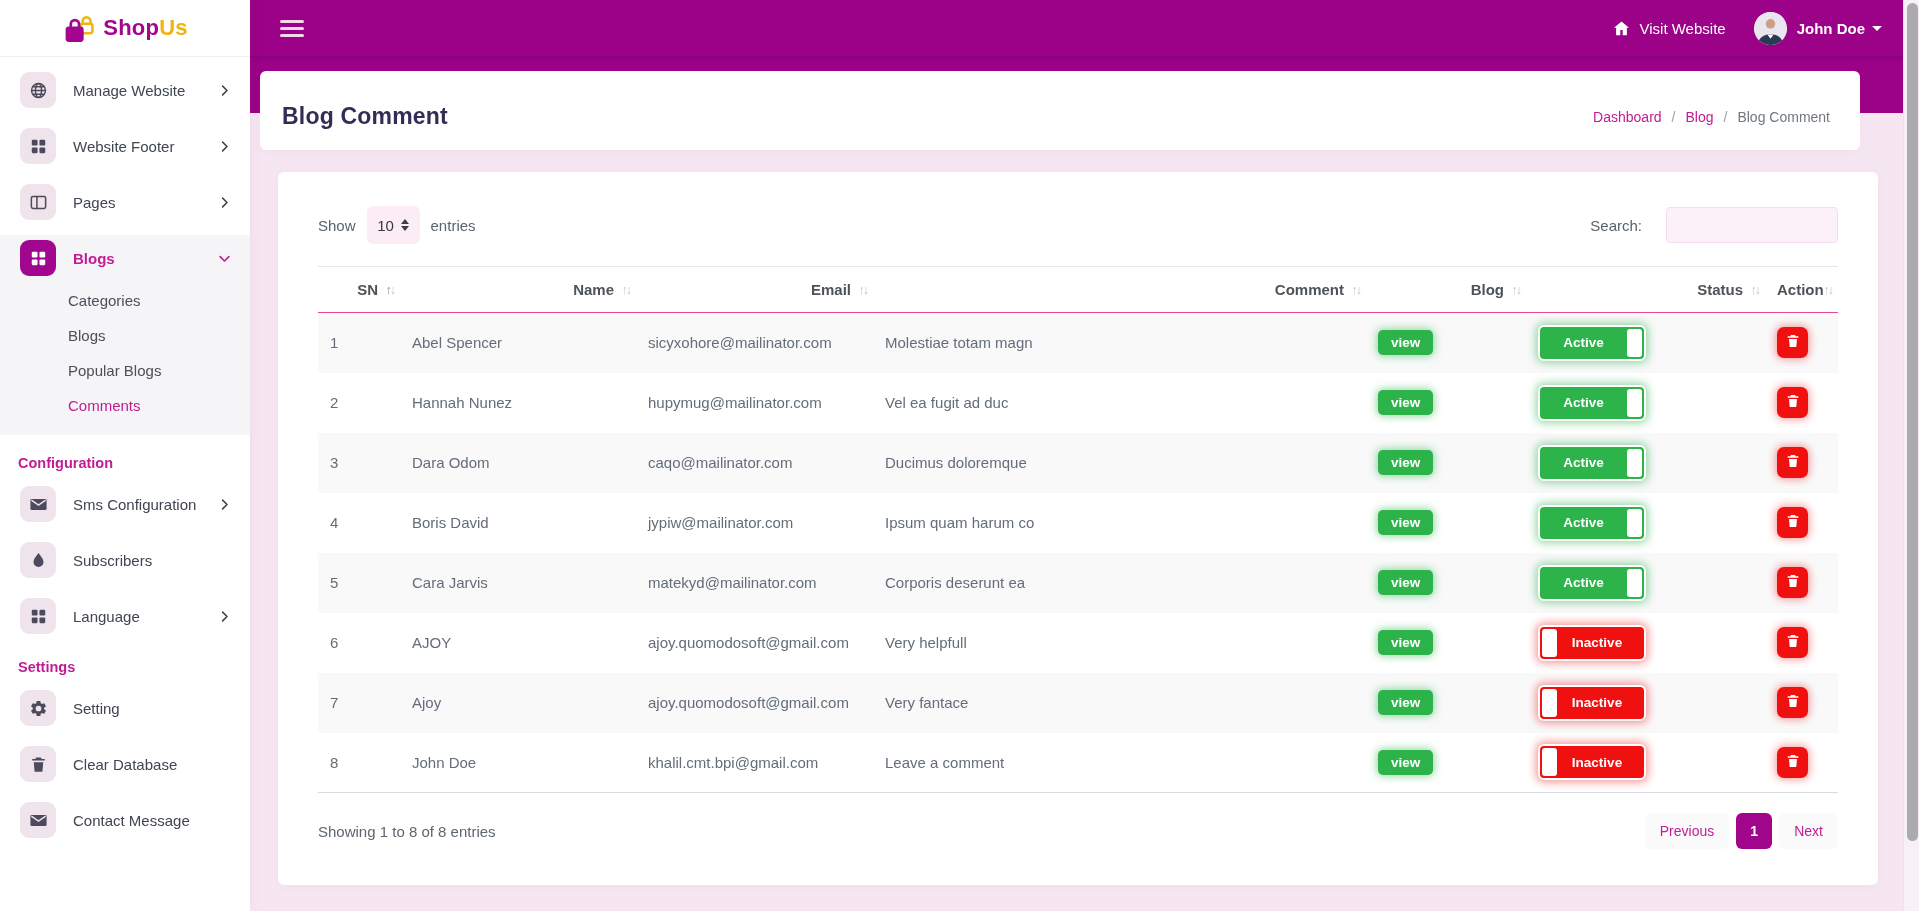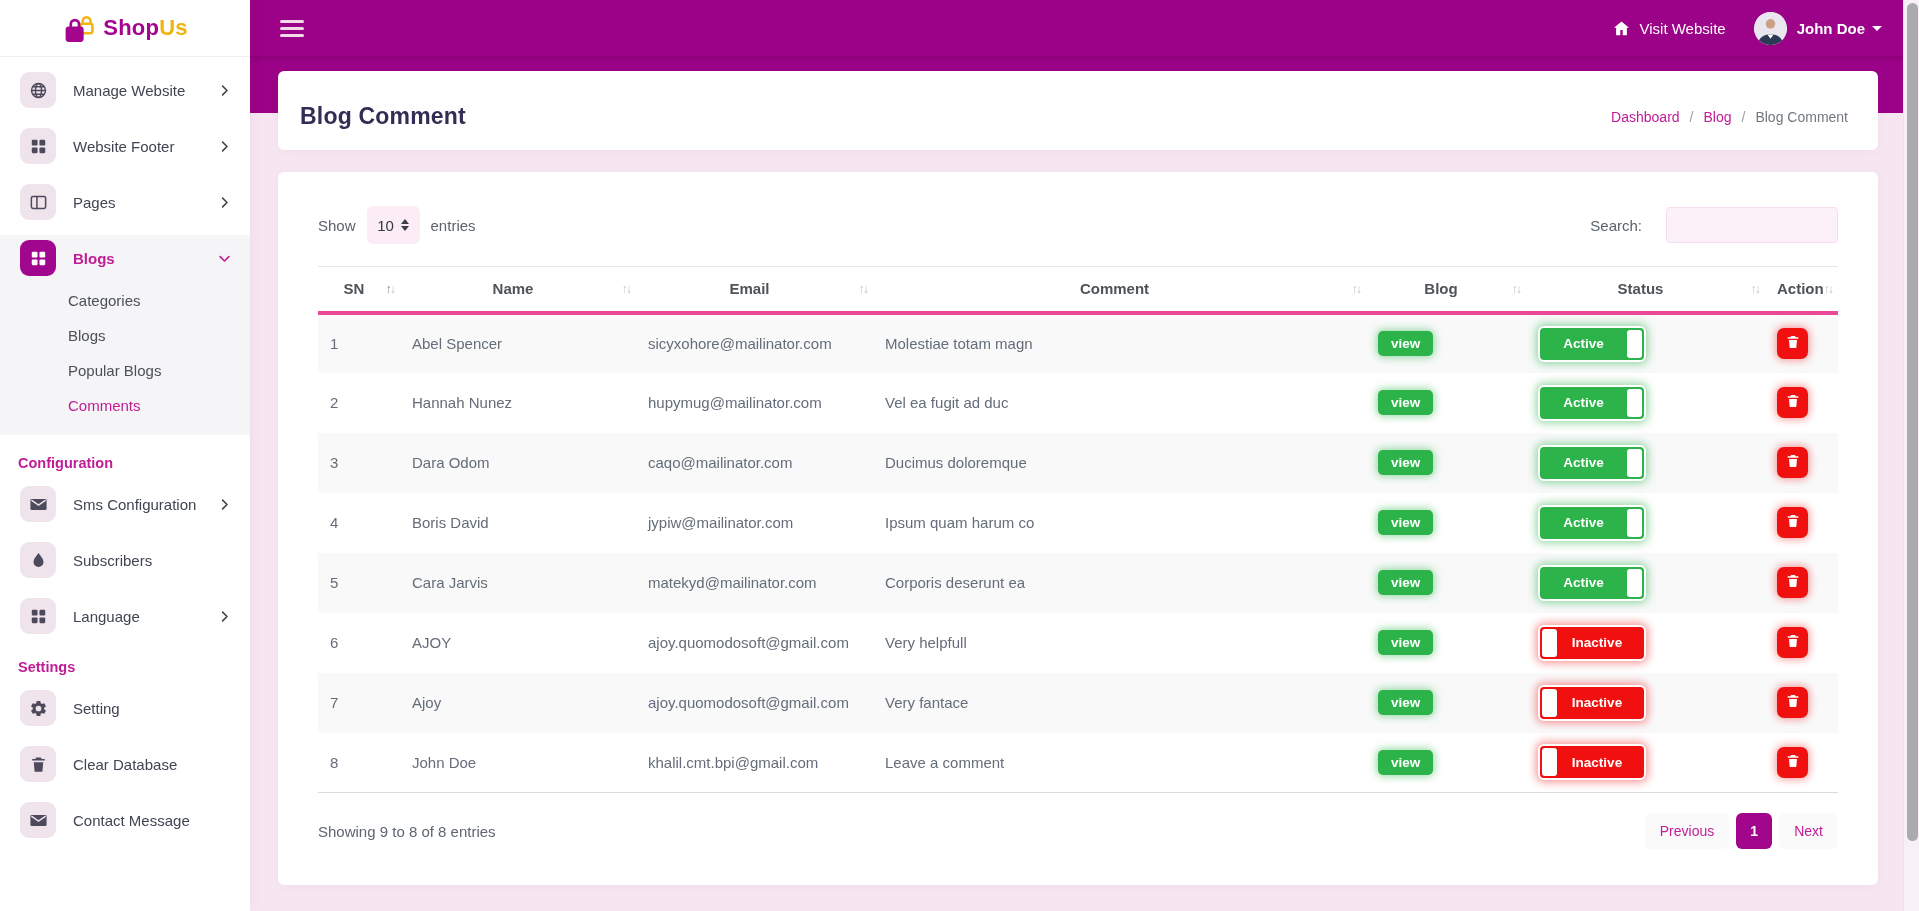--- a/index.html
+++ b/index.html
@@ -52,21 +52,21 @@
   .side-item.active .label{color:var(--accent);font-weight:700;}
   .side-item.active .chev{color:var(--accent);}
   .group-active{background:#F5F4F7;margin-top:10px;padding:0 0 12px 0;}
   .group-active .side-item{margin-top:4px;}
   .subs{padding-top:2px;}
   .side-sub{height:35px;display:flex;align-items:center;padding-left:68px;font-size:15px;color:#4B5059;cursor:pointer;}
   .side-sub.active{color:var(--accent);font-weight:500;}
   .section-label{margin:20px 0 0 18px;font-size:14.5px;font-weight:700;color:var(--accent);}
 
   
-  .title-card{position:absolute;left:278px;top:71px;width:1600px;height:79px;background:#fff;border-radius:6px;
+  .title-card{position:absolute;left:260px;top:71px;width:1600px;height:79px;background:#fff;border-radius:6px;
     display:flex;align-items:center;justify-content:space-between;padding:12px 30px 0 22px;z-index:2;
     box-shadow:0 2px 10px rgba(120,20,100,.04);}
   .page-title{margin:0;font-size:23px;font-weight:700;color:var(--navy);letter-spacing:.2px;}
   .breadcrumb{display:flex;align-items:center;font-size:14px;}
   .bc-link{color:var(--accent);cursor:pointer;}
   .bc-sep{color:#9AA0A8;margin:0 10px;}
   .bc-current{color:#70787F;}
 
   
   .table-card{position:absolute;left:278px;top:172px;width:1600px;height:713px;background:#fff;border-radius:6px;
@@ -77,22 +77,22 @@
     font-size:15px;color:#34393F;cursor:pointer;}
   .stepper{display:flex;flex-direction:column;gap:2px;}
   .stepper i{width:0;height:0;border-left:4px solid transparent;border-right:4px solid transparent;display:block;}
   .stepper .up{border-bottom:5px solid #3A3F45;}
   .stepper .dn{border-top:5px solid #3A3F45;}
   .ctrl-right{display:flex;align-items:center;gap:24px;font-size:15px;color:#5A626B;}
   .search-input{width:172px;height:36px;background:#FDF1F9;border:1px solid #F6DCEE;border-radius:4px;outline:none;
     padding:0 10px;font-family:inherit;font-size:14px;color:#444;}
 
   table{width:1520px;border-collapse:collapse;table-layout:fixed;margin-top:22px;}
-  thead th{height:46px;text-align:center;font-size:15px;font-weight:700;color:#4E5358;
-    border-top:1px solid #E4E6E8;border-bottom:4px solid #ec4899;padding:0 22px 0 12px;position:relative;cursor:pointer;white-space:nowrap;}
+  thead th{height:46px;text-align:right;font-size:15px;font-weight:700;color:#4E5358;
+    border-top:1px solid #E4E6E8;border-bottom:1px solid #ec4899;padding:0 22px 0 12px;position:relative;cursor:pointer;white-space:nowrap;}
   .sort{position:absolute;right:6px;top:50%;transform:translateY(-50%);font-size:12.5px;color:#C3C7CB;letter-spacing:-2px;font-weight:400;}
   .sort .on{color:#858B92;}
   tbody td{height:60px;font-size:15px;color:#646D79;padding:0 10px 0 12px;white-space:nowrap;overflow:hidden;}
   tbody tr:nth-child(odd){background:#F9F9FA;}
   tbody tr:last-child td{border-bottom:1px solid #D8DADD;}
 
   .view-btn{display:inline-block;padding:5px 13px;border-radius:5px;background:var(--green);color:#fff;
     font-size:13.5px;font-weight:700;box-shadow:0 0 9px 1px rgba(44,180,75,.55);cursor:pointer;}
   .toggle{width:108px;height:36px;border-radius:6px;border:2px solid #fff;display:flex;align-items:center;position:relative;
     color:#fff;font-size:13.5px;font-weight:700;cursor:pointer;}
@@ -505,21 +505,21 @@
               <span><svg viewBox="0 0 24 24" fill="currentColor">
                   <path d="M9 3h6l1 2h4v2H4V5h4l1-2zM6 9h12l-1.1 12H7.1L6 9z"></path>
                 </svg></span>
             </button>
           </td>
   </tr>
       </tbody>
   </table>
 
   <div class="card-footer">
-    <span class="summary">Showing 9 to 8 of 8 entries</span>
+    <span class="summary">Showing 1 to 8 of 8 entries</span>
     <div class="pager">
       <span class="page-btn">Previous</span>
       <span class="page-num">1</span>
       <span class="page-btn">Next</span>
     </div>
   </div>
 </section>
 
 <div class="scrollbar">
   <div class="scroll-thumb"></div>

